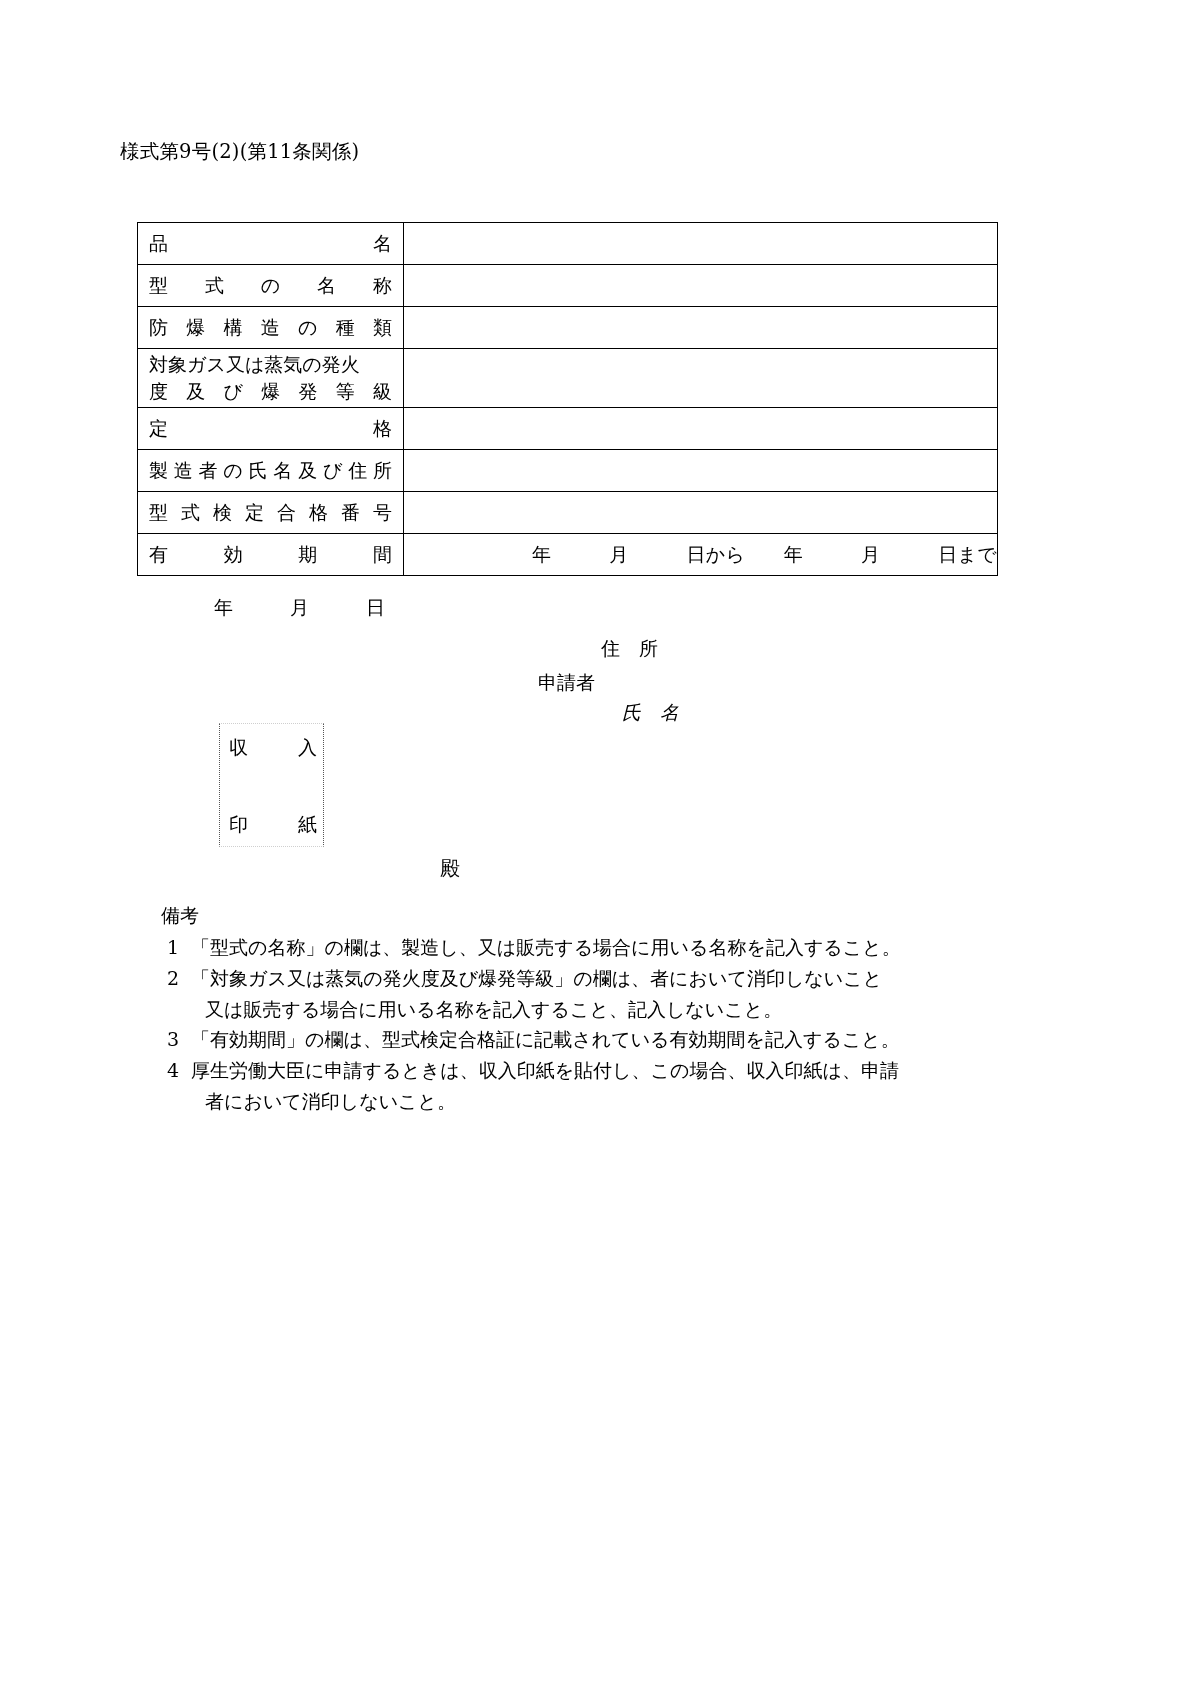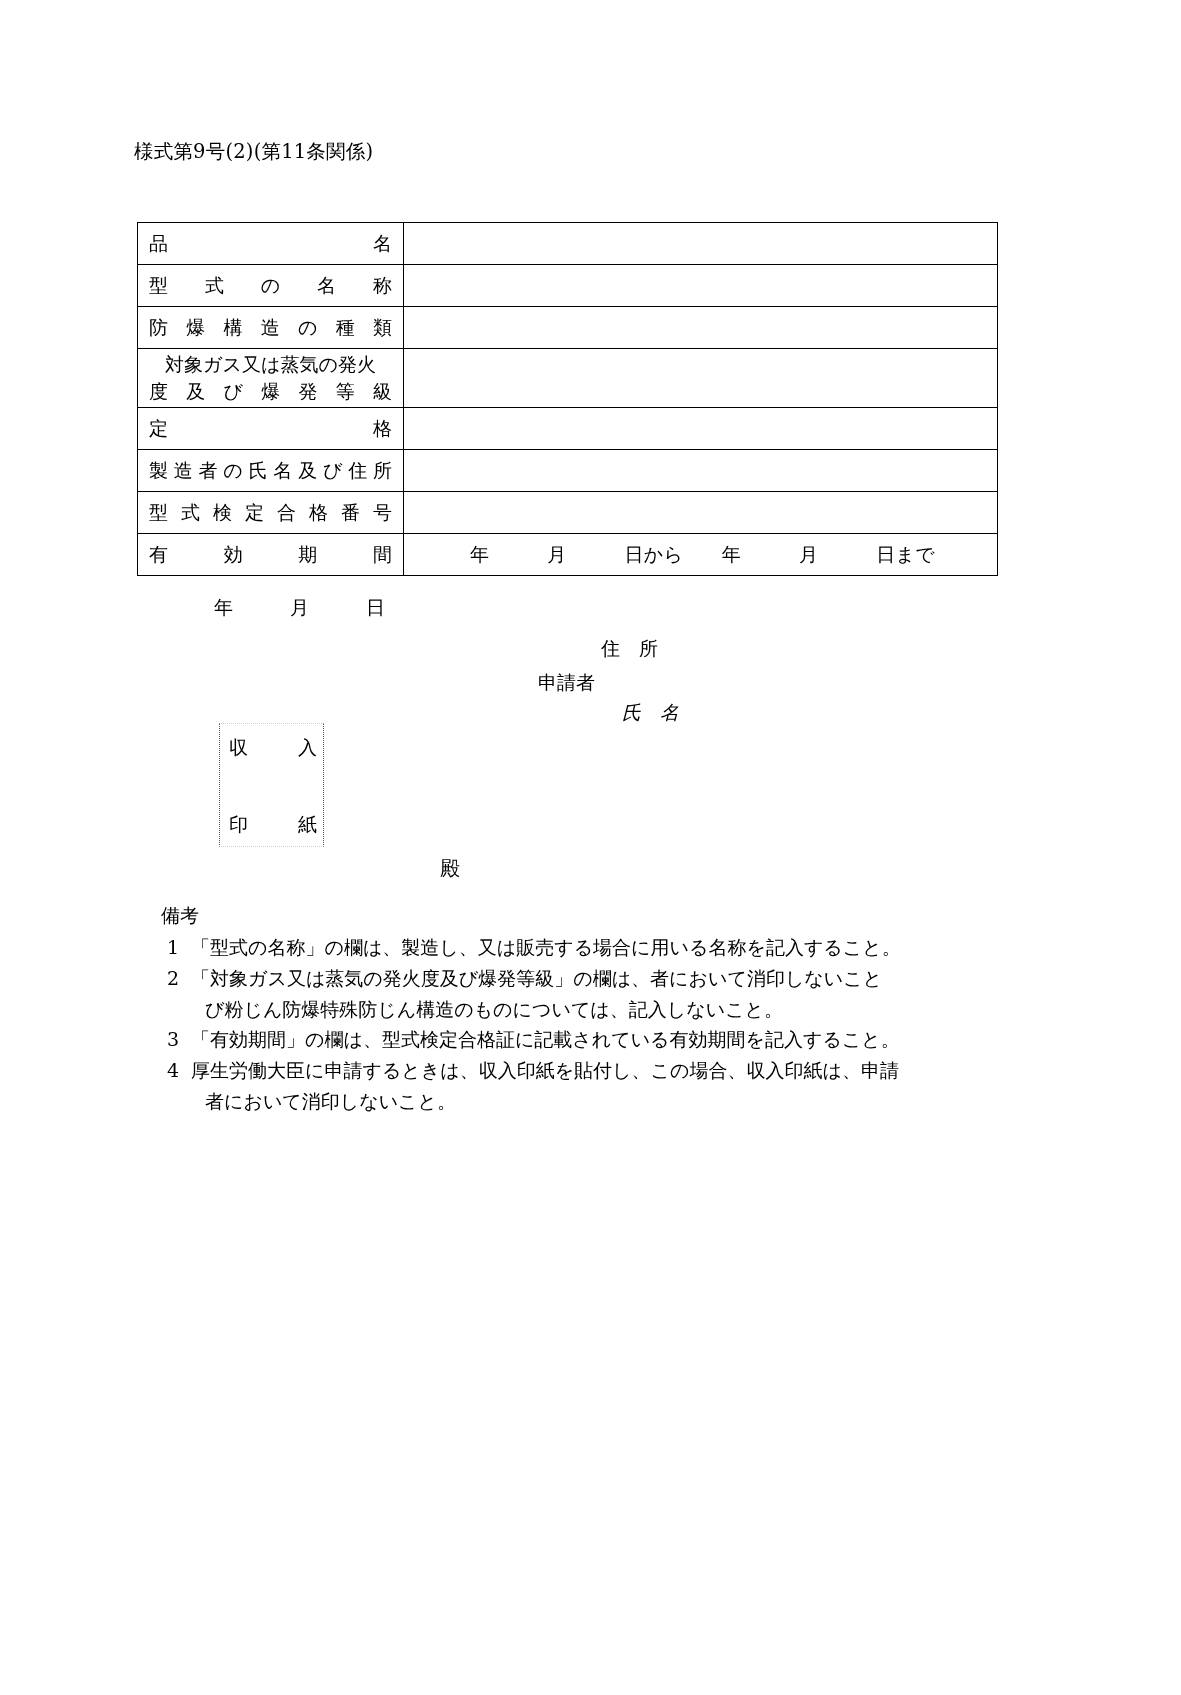--- a/index.html
+++ b/index.html
@@ -20,21 +20,21 @@
     position: absolute;
     left: 0; top: 0;
     width: 1181px;
     height: 1695px;
     overflow: hidden;
   }
 
   
   .form-code {
     position: absolute;
-    left: 134px;
+    left: 120px;
     top: 138px;
     font-size: 19.5px;
     letter-spacing: 0.2px;
     white-space: nowrap;
   }
   .doc-title {
     position: absolute;
     left: 0;
     top: 186px;
     width: 1052px;
@@ -60,26 +60,26 @@
   }
   .form-table td.label {
     width: 243px;
     height: 41px;
     padding: 0 11px;
     font-size: 19px;
   }
   .form-table td.label.tall {
     height: 58px;
     line-height: 1.42;
-    text-align: center;
   }
   .form-table td.value {
     width: 579px;
     padding: 0 0 0 14px;
     font-size: 19px;
+    text-align: right;
   }
   
   .spread {
     display: flex;
     justify-content: space-between;
     white-space: nowrap;
   }
   .plainline { white-space: nowrap; }
   .period-line {
     white-space: pre;
@@ -330,21 +330,21 @@
 
   <div class="addressee">殿</div>
 
   <div class="remarks-title">備考</div>
   <div class="remarks-list">
     <div class="remark-item">
       <span class="remark-num">1</span><span>「型式の名称」の欄は、製造し、又は販売する場合に用いる名称を記入すること。</span>
     </div>
     <div class="remark-item">
       <span class="remark-num">2</span><span>「対象ガス又は蒸気の発火度及び爆発等級」の欄は、者において消印しないこと</span>
-      <span class="remark-cont">び粉じん防爆特殊防じん構造のものについては、記入しないこと。</span>
+      <span class="remark-cont">又は販売する場合に用いる名称を記入すること、記入しないこと。</span>
     </div>
     <div class="remark-item">
       <span class="remark-num">3</span><span>「有効期間」の欄は、型式検定合格証に記載されている有効期間を記入すること。</span>
     </div>
     <div class="remark-item">
       <span class="remark-num">4</span><span>厚生労働大臣に申請するときは、収入印紙を貼付し、この場合、収入印紙は、申請</span>
       <span class="remark-cont">者において消印しないこと。</span>
     </div>
   </div>
 

